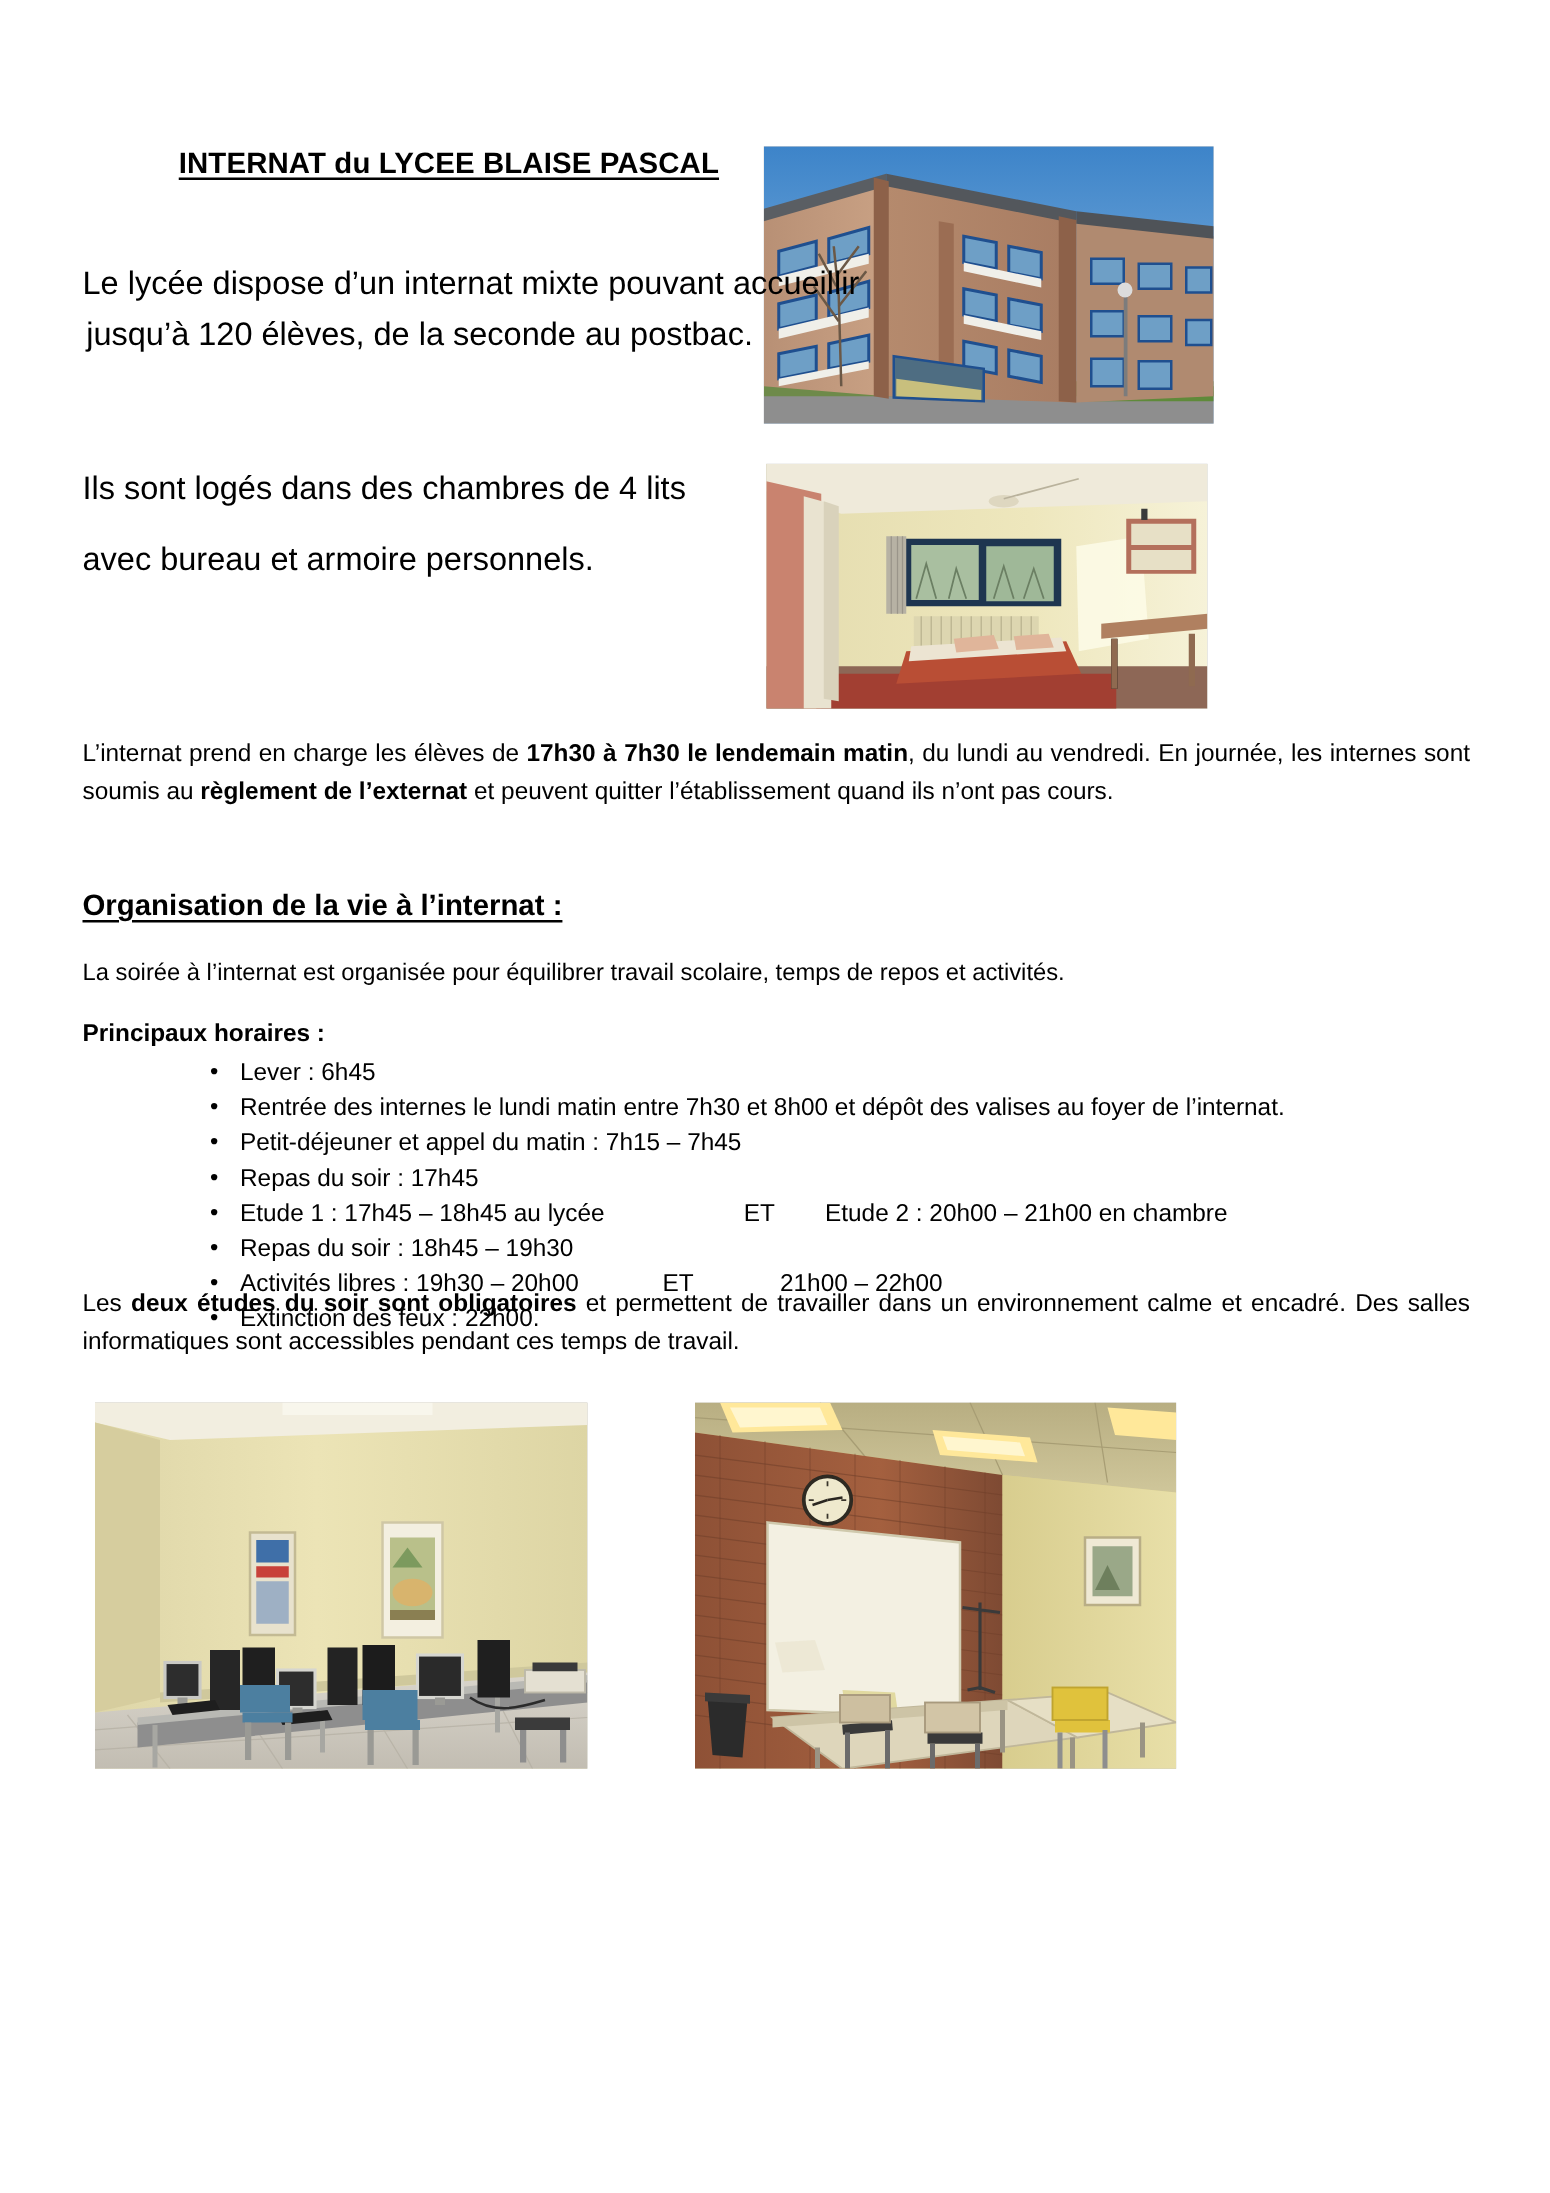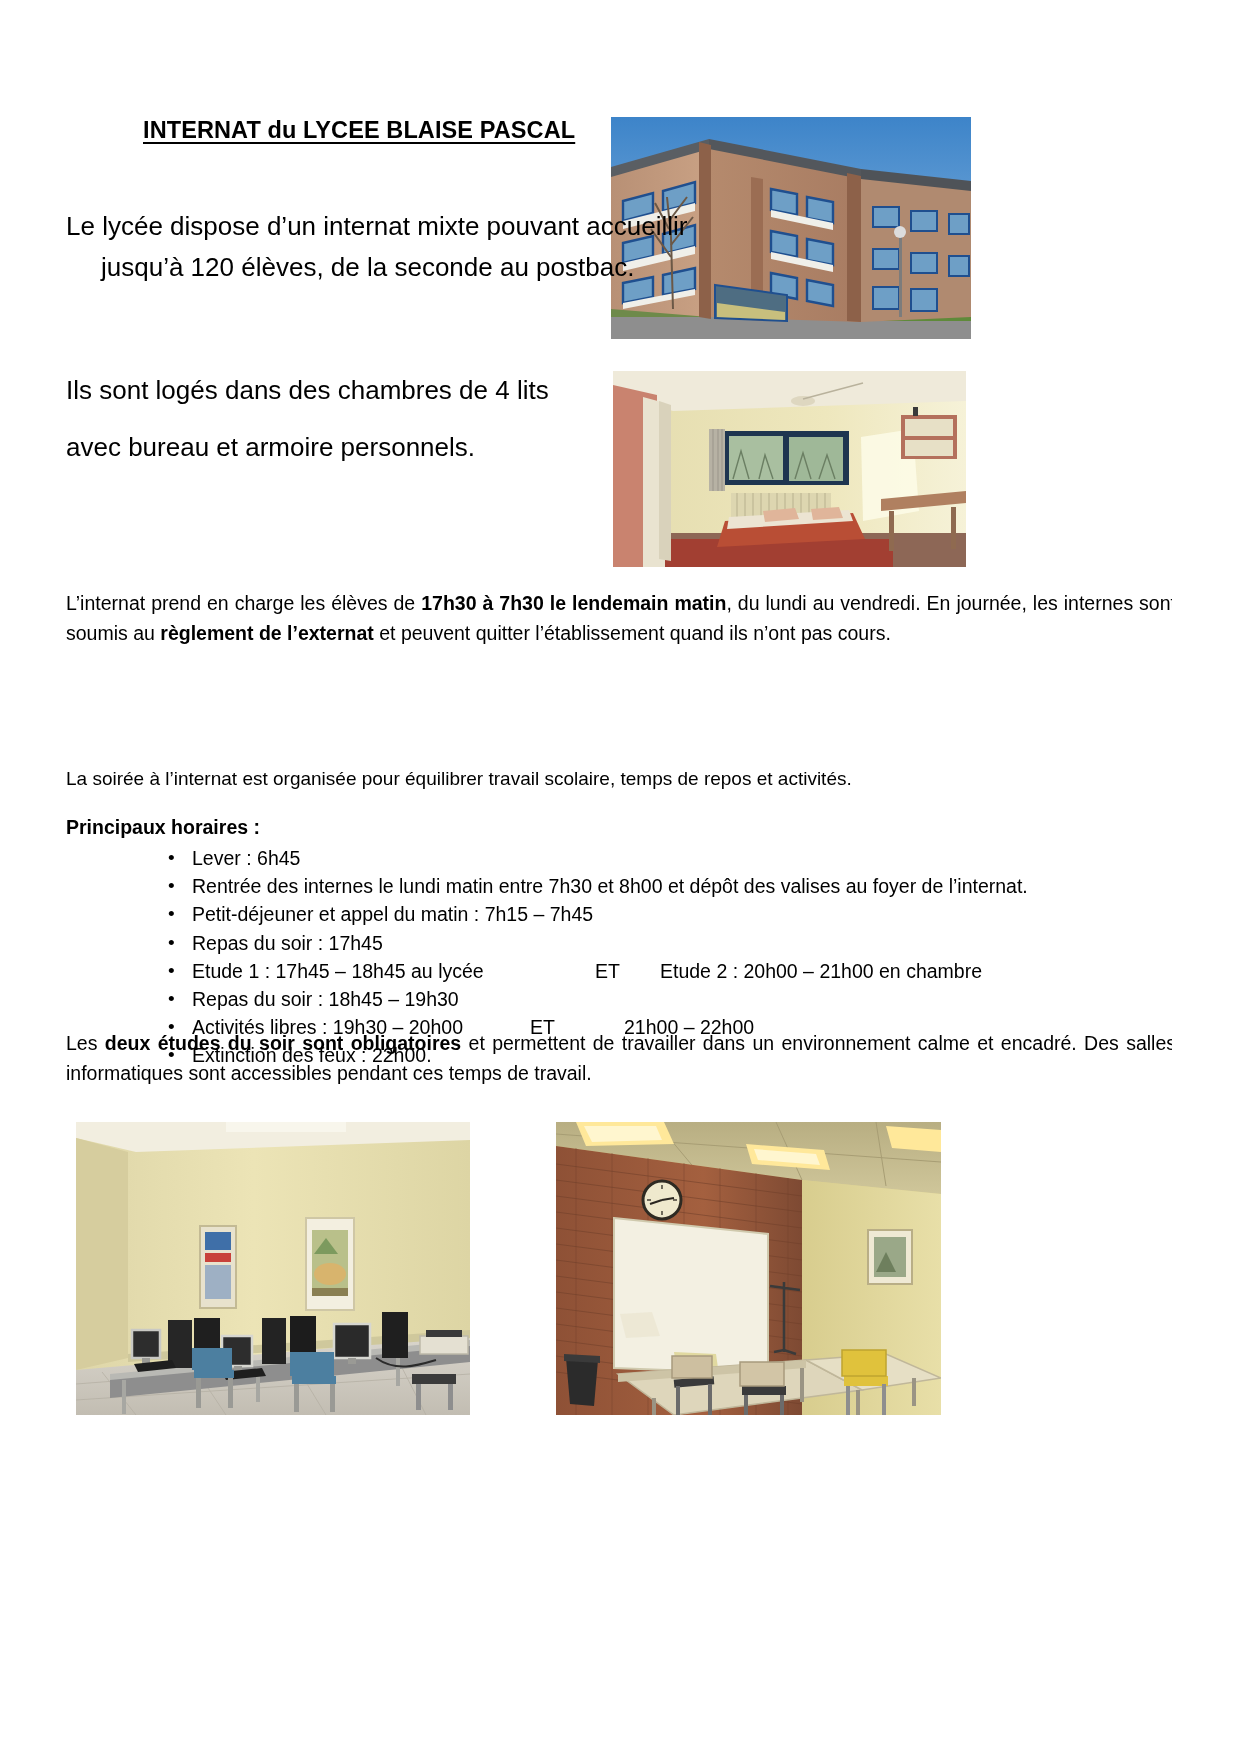--- a/index.html
+++ b/index.html
@@ -11,20 +11,21 @@
   body {
     font-family: "Liberation Sans", sans-serif;
     color: #000000;
   }
   .page {
     position: relative;
     width: 1172px;
     height: 1754px;
     background: #ffffff;
     overflow: hidden;
+    padding-left: 25px;
   }
 
   
   .doc-title {
     position: absolute;
     left: 143px;
     top: 117px;
     font-size: 23.5px;
     font-weight: bold;
     letter-spacing: 0.1px;
@@ -32,21 +33,21 @@
     text-underline-offset: 4px;
     white-space: nowrap;
   }
   .intro-line {
     position: absolute;
     left: 66px;
     font-size: 26px;
     white-space: nowrap;
   }
   .intro-1 { top: 211px; }
-  .intro-2 { top: 252px; left: 69px; margin-left: 32px; }
+  .intro-2 { top: 252px; left: 69px; }
   .beds-1  { top: 375px; }
   .beds-2  { top: 432px; }
 
   .para {
     position: absolute;
     left: 66px;
     width: 1110px;
     font-size: 19.5px;
     line-height: 30px;
     text-align: justify;
@@ -301,20 +302,21 @@
     </svg>
   </div>
 
   <div class="intro-line beds-1">Ils sont logés dans des chambres de 4 lits</div>
   <div class="intro-line beds-2">avec bureau et armoire personnels.</div>
 
   <div class="para para-charge">
     <span>L’internat prend en charge les élèves de </span><b>17h30 à 7h30 le lendemain matin</b><span>, du lundi au vendredi. En journée, les internes sont soumis au </span><b>règlement de l’externat</b><span> et peuvent quitter l’établissement quand ils n’ont pas cours.</span>
   </div>
 
+  <div class="section-heading">Organisation de la vie à l’internat :</div>
   <div class="para-soiree">La soirée à l’internat est organisée pour équilibrer travail scolaire, temps de repos et activités.</div>
   <div class="horaires-label">Principaux horaires :</div>
 
   <ul class="bullets">
     <li>
       <span class="bullet-dot">•</span>
       <span class="bul-main">Lever : 6h45</span>
     </li>
     <li>
       <span class="bullet-dot">•</span>

